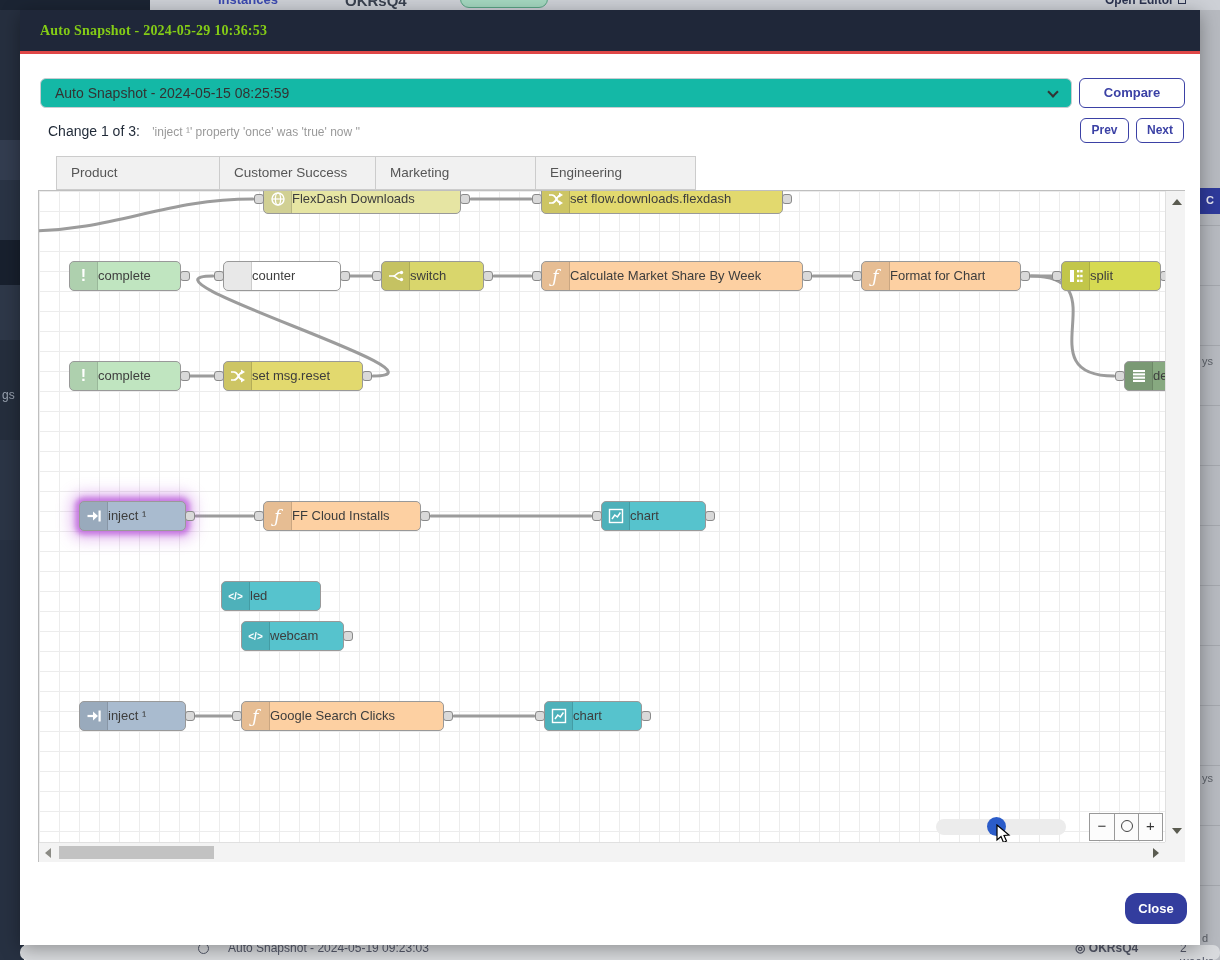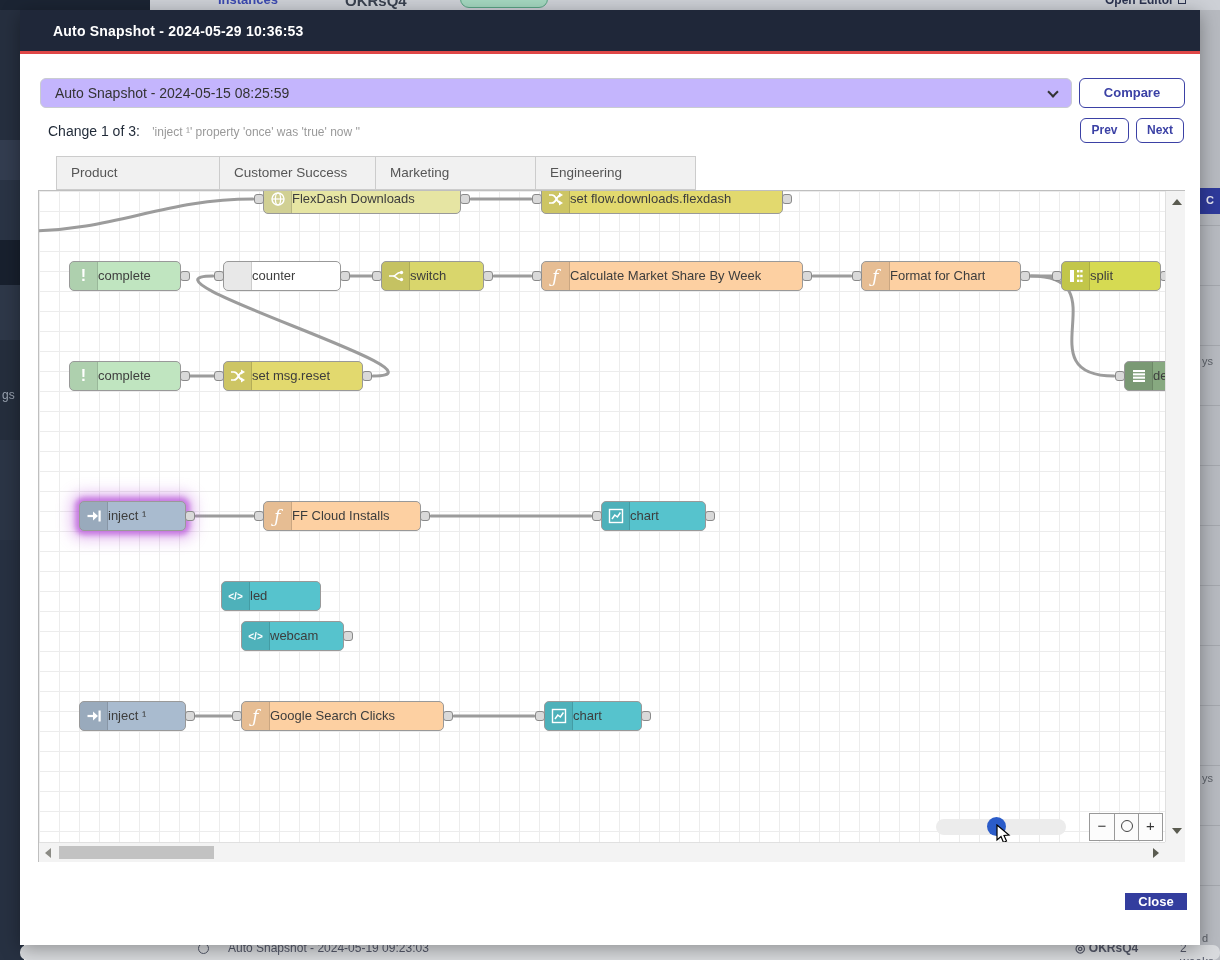--- a/index.html
+++ b/index.html
@@ -21,23 +21,23 @@
   .bg-right-strip .row { position:absolute; left:0; width:20px; height:1px; background:#a4a7ad; }
   .bg-right-strip .chip { position:absolute; left:0; top:178px; width:20px; height:26px; background:#2e3a9b; color:#e8e9f2; font-size:11px; font-weight:bold; padding:6px 0 0 6px; }
   .bg-right-strip .frag { position:absolute; left:2px; font-size:11px; color:#5c6068; }
   .bg-bottom-strip { position:absolute; left:20px; top:945px; width:1200px; height:15px; background:#d9dbde; overflow:hidden; z-index:1;border-radius:7px; }
   .bg-bottom-strip .txt { position:absolute; top:-4px; font-size:12px; color:#55596a; }
   .clock-ic { position:absolute; left:178px; top:-2px; width:11px; height:11px; border:1.5px solid #555a6a; border-radius:50%; }
 
   
   .modal { position:absolute; left:20px; top:10px; width:1180px; height:935px; background:#fff; z-index:3; box-shadow:0 4px 18px rgba(0,0,0,.35); }
   .modal-header { position:absolute; left:0; top:0; width:100%; height:44px; background:#1f2739; border-bottom:3px solid #df4747; }
-  .modal-title { position:absolute; left:33px; top:13px; color:#ffffff; font-size:14px; font-weight:bold; letter-spacing:.2px; }
-
-  .snap-select { position:absolute; left:20px; top:68px; width:1032px; height:30px; border:1px solid #c9ccd1; border-radius:6px; background:#c4b5fd; font-size:14px; color:#333; line-height:28px; padding:0 14px; cursor:pointer; }
+  .modal-title { position:absolute; left:20px; top:13px; color:#84cc16; font-size:14px; font-weight:bold; letter-spacing:.2px;font-family:Liberation Serif, serif; }
+
+  .snap-select { position:absolute; left:20px; top:68px; width:1032px; height:30px; border:1px solid #c9ccd1; border-radius:6px; background:#14b8a6; font-size:14px; color:#333; line-height:28px; padding:0 14px; cursor:pointer; }
   .chev { position:absolute; right:14px; top:9px; width:8px; height:8px; border-right:2px solid #333; border-bottom:2px solid #333; transform:rotate(45deg); }
   .btn-outline { position:absolute; background:#fff; border:1px solid #3b41a5; color:#3b41a5; font-weight:bold; border-radius:6px; text-align:center; cursor:pointer; font-family:"Liberation Sans",sans-serif; }
   #compare-btn { left:1059px; top:68px; width:106px; height:30px; font-size:13px; line-height:28px; }
   #prev-btn { left:1060px; top:108px; width:49px; height:25px; font-size:12px; line-height:23px; }
   #next-btn { left:1116px; top:108px; width:48px; height:25px; font-size:12px; line-height:23px; }
 
   .change-row { position:absolute; left:28px; top:112px; white-space:nowrap; }
   .change-label { font-size:14px; color:#1f2937; }
   .change-detail { font-size:12px; color:#9a9a9a; margin-left:8px; }
 
@@ -72,21 +72,21 @@
   .hthumb { position:absolute; left:20px; top:3px; width:155px; height:13px; background:#c2c2c2; }
 
   .zoom-slider { position:absolute; left:897px; top:628px; width:130px; height:16px; border-radius:8px; background:#ececec; z-index:5; cursor:pointer; }
   .zoom-thumb { position:absolute; left:51px; top:-2px; width:19px; height:19px; border-radius:50%; background:#2b5cc9; cursor:grab; }
   .zoom-group { position:absolute; left:1050px; top:622px; display:flex; z-index:5; border:1px solid #999; background:#fcfcfc; }
   .zbtn { width:24px; height:26px; border-left:1px solid #999; color:#333; font-size:15px; text-align:center; line-height:24px; cursor:pointer; }
   .zbtn:first-child { border-left:none; }
   .zcircle { display:inline-block; width:12px; height:12px; border:1.5px solid #444; border-radius:50%; margin-top:6px; }
   #mouse-cursor { position:absolute; left:957px; top:633px; z-index:6; }
 
-  #close-btn { position:absolute; left:1105px; top:883px; width:62px; height:17px; background:#333d9e; color:#fff; border:none; border-radius:0; font-size:13px; font-weight:bold; cursor:pointer; font-family:"Liberation Sans",sans-serif; }
+  #close-btn { position:absolute; left:1105px; top:883px; width:62px; height:31px; background:#333d9e; color:#fff; border:none; border-radius:12px; font-size:13px; font-weight:bold; cursor:pointer; font-family:"Liberation Sans",sans-serif; }
 </style>
 </head>
 <body>
 
 <div id="stage">
 
   <div class="bg-top-strip">
     <div class="corner"></div>
     <span class="navtxt lnk" style="left:218px;">Instances</span>
     <span class="navtxt" style="left:345px; font-size:15px;">OKRsQ4</span>

